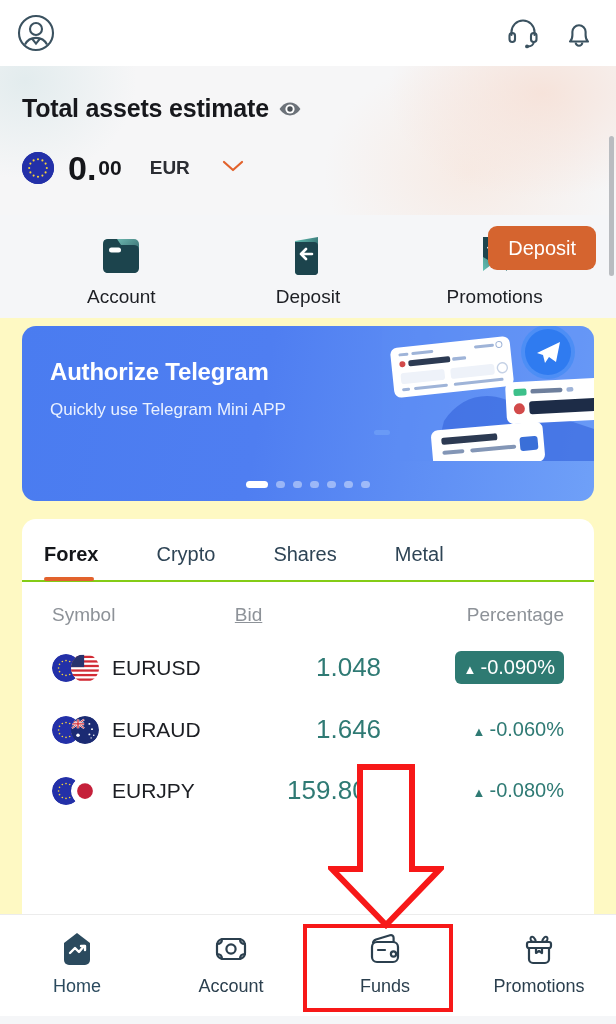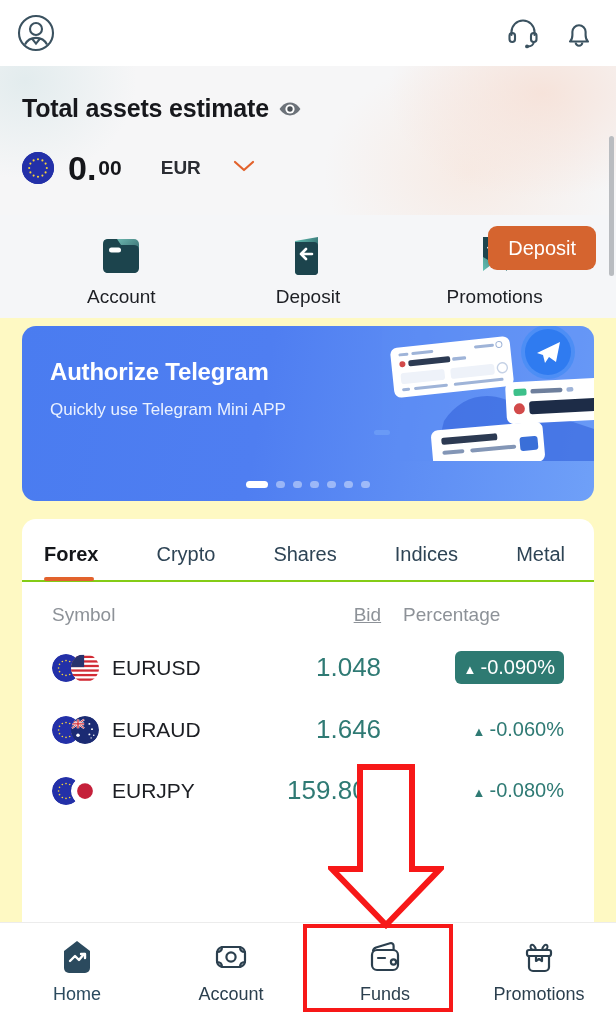--- a/index.html
+++ b/index.html
@@ -44,21 +44,21 @@
   .balance-row {
     display:flex; align-items:center; margin-top: 28px; gap: 14px;
   }
   .flag-eu {
     width:32px; height:32px; border-radius:50%;
     background:#2330a8; position:relative; flex:none;
   }
   .flag-eu svg { position:absolute; inset:0; }
   .bal-main { font-size:34px; font-weight:700; color:#15161a; line-height:1; }
   .bal-dec  { font-size:21px; font-weight:600; color:#15161a; }
-  .bal-ccy  { font-size:19px; font-weight:600; color:#2b2d33; margin-left:25px; }
+  .bal-ccy  { font-size:19px; font-weight:600; color:#2b2d33; margin-left:14px; }
   .chev-down { margin-left: 16px; }
   .deposit-btn {
     position:absolute; right:20px; top:160px;
     background:#d5642f; color:#fff; border:none;
     font-size:20px; font-family:inherit;
     padding:12px 20px; border-radius:9px; cursor:pointer;
     line-height:1;
   }
 
   
@@ -102,43 +102,43 @@
   }
   .tab.active { color:#14161a; font-weight:700; }
   .tab.active::after {
     content:""; position:absolute; left:0; right:4px; bottom:-1px;
     height:4px; border-radius:2px; background:#e2622c;
   }
   .thead {
     display:flex; padding: 22px 30px 10px 30px; color:#8d9298; font-size:19px;
   }
   .th-sym { flex:1.25; }
-  .th-bid { flex:1; text-align:right; padding-right:22px;text-decoration:underline; }
-  .th-pct { flex:1.1; }
+  .th-bid { flex:1; text-align:left; padding-right:22px;text-decoration:underline; }
+  .th-pct { flex:1.1; text-align:right; }
   .row {
     display:flex; align-items:center; padding: 15px 30px; cursor:pointer;
   }
   .c-sym { flex:1.25; display:flex; align-items:center; gap:12px; }
   .sym-flags { position:relative; width:48px; height:30px; flex:none; }
   .fl { position:absolute; width:28px; height:28px; border-radius:50%; overflow:hidden; top:1px; }
   .fl.a { left:0; z-index:1; }
   .fl.b { left:19px; z-index:2; }
   .sym-name { font-size:21px; color:#1c1e23; }
   .c-bid { flex:1; text-align:right; padding-right:22px; font-size:26px; color:#2f7a74; }
   .c-pct { flex:1.1; text-align:right; font-size:20px; color:#2f7a74; white-space:nowrap; }
   .c-pct .tri { font-size:13px; margin-right:4px; }
   .c-pct.badge {
     display:inline-block; background:#2e7a72; color:#fff;
     padding:5px 9px; border-radius:6px;
   }
   .pct-cell { flex:1.1; text-align:right; }
 
   
   .bottomnav {
-    position:absolute; left:0; right:0; bottom:0; height:102px;
+    position:absolute; left:0; right:0; bottom:8px; height:102px;
     background:#fff; border-top:1px solid #ececec;
     display:flex; align-items:flex-start; padding-top:14px;
   }
   .nav-item {
     flex:1; display:flex; flex-direction:column; align-items:center; gap:7px;
     cursor:pointer;
   }
   .nav-label { font-size:18px; color:#2b3f4e; }
   .nav-item.active .nav-label { color:#2b4a5e; }
 
@@ -345,21 +345,20 @@
         </div>
       </div>
     </div>
 
     <div class="market">
 
       <div class="tabs">
         <div class="tab active">Forex</div>
         <div class="tab">Crypto</div>
         <div class="tab">Shares</div>
-        <div class="tab">Indices</div>
         <div class="tab">Metal</div>
       </div>
 
       <div class="thead">
         <div class="th-sym">Symbol</div>
         <div class="th-bid">Bid</div>
         <div class="th-pct">Percentage</div>
       </div>
 
       <div class="row">

